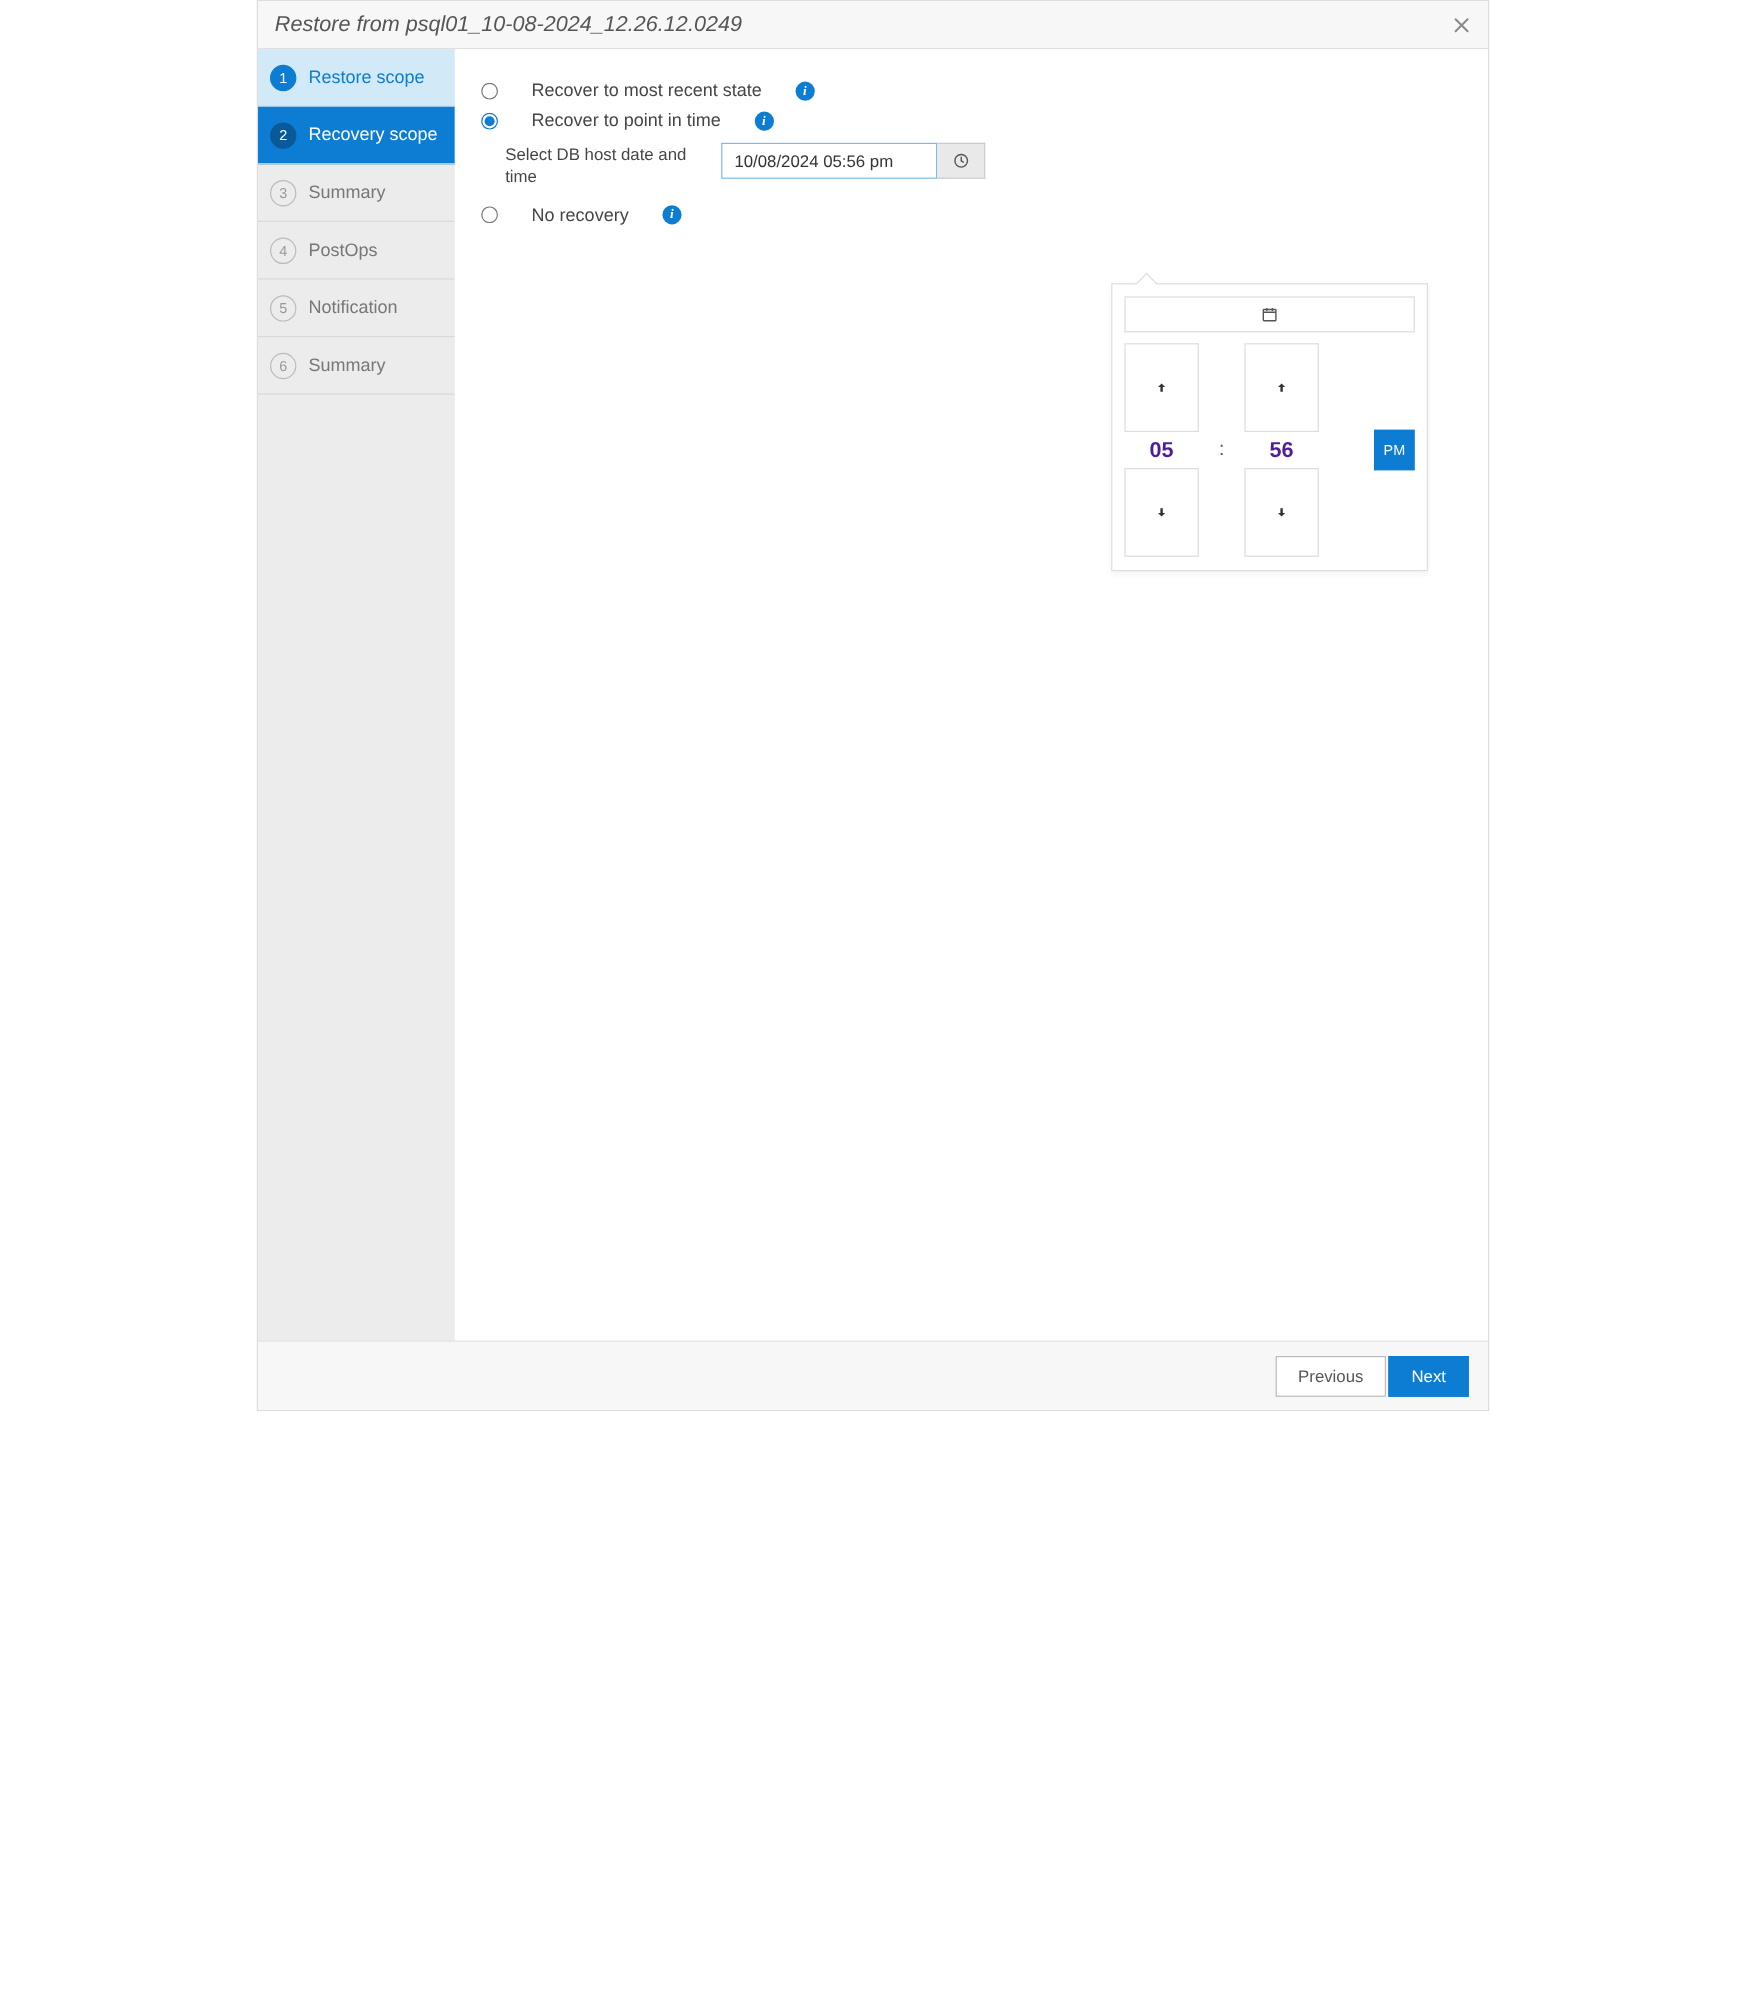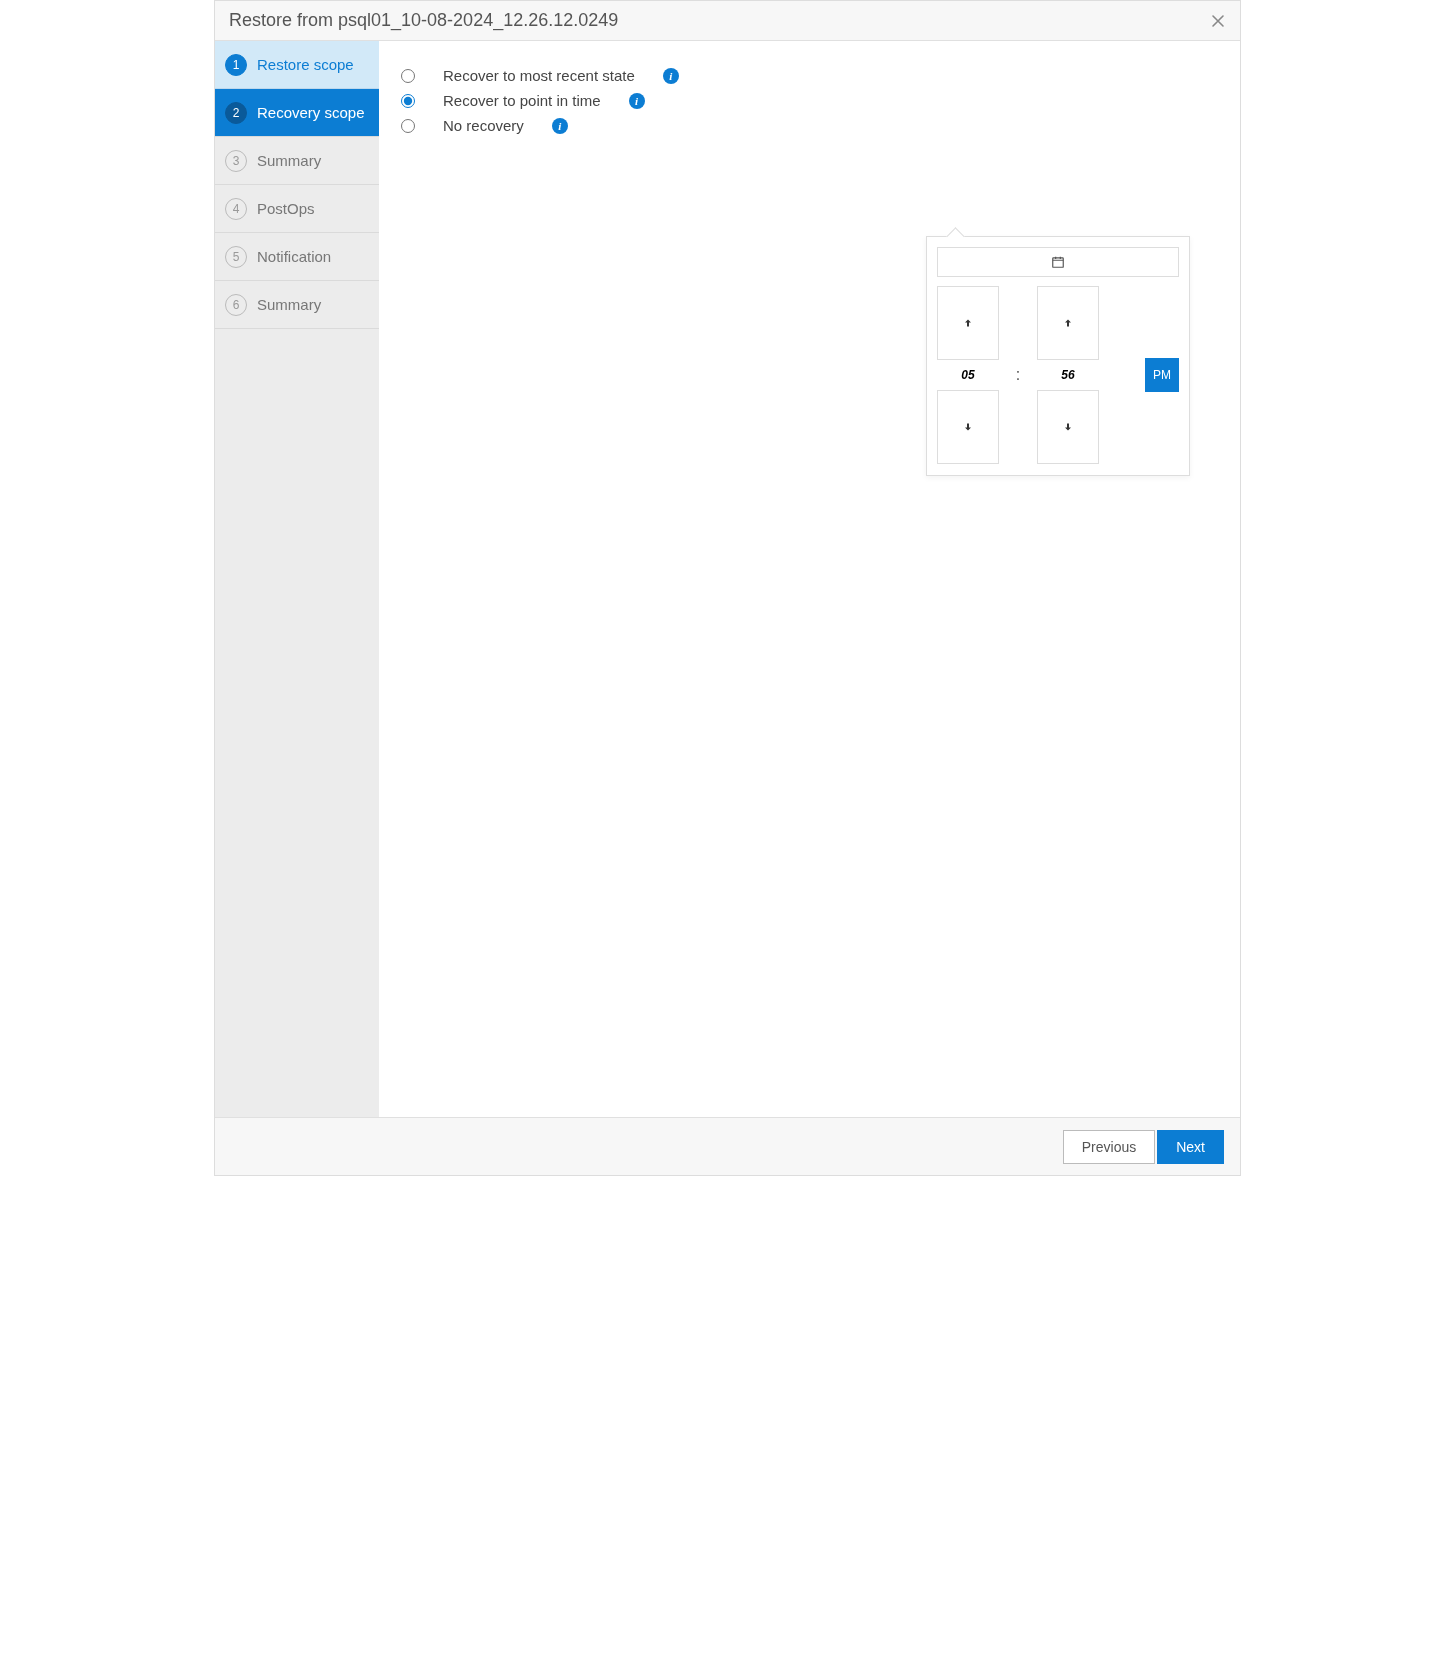--- a/index.html
+++ b/index.html
@@ -1,18 +1,18 @@
 <!DOCTYPE html>
 <html><head>
 <meta charset="utf-8">
 <style>
   * { box-sizing: border-box; }
   html, body { margin:0; padding:0; font-family: -apple-system, BlinkMacSystemFont, "Segoe UI", Arial, sans-serif; font-size:15px; color:#333; background:#fff;}
   .dialog { width:1027px; margin:0 auto; border:1px solid #ddd; display:flex; flex-direction:column; height:1176px;}
-  .titlebar { height:40px; display:flex; align-items:center; padding:0 14px; border-bottom:1px solid #e0e0e0; background:#f7f7f7;}
+  .titlebar { height:40px; display:flex; align-items:center; padding:0 14px; border-bottom:1px solid #e0e0e0; background:#f7f7f7;font-style:italic;}
   .titlebar .title { font-size:18px; color:#555; flex:1;}
   .titlebar .close { color:#777; cursor:pointer;}
   .body { flex:1; display:flex; min-height:0; background:#ececec;}
   .sidebar { width:164px; background:#ececec;}
   .step { height:48px; display:flex; align-items:center; gap:10px; padding:0 10px; border-bottom:1px solid #dadada; cursor:pointer; color:#777; font-size:15px;}
   .step .num { width:22px; height:22px; border-radius:50%; border:1px solid #bbb; display:flex; align-items:center; justify-content:center; font-size:12px; color:#999;}
   .step.completed { background:#d2e9f8; color:#0c7dd3; border-bottom:1px solid #bcd8ee;}
   .step.completed .num { background:#0c7dd3; color:#fff; border-color:#0c7dd3;}
   .step.active { background:#0c7dd3; color:#fff;}
   .step.active .num { background:#0a5a9a; color:#fff; border-color:#0a5a9a;}
@@ -24,21 +24,21 @@
   .subrow { display:flex; gap:20px; margin:10px 0 14px 20px; align-items:flex-start;}
   .subrow .label { width:160px; color:#454545; font-size:14px; line-height:1.35;}
   .dtwrap { display:flex;}
   .dtinput { width:180px; height:30px; border:1px solid #77bde8; padding:0 10px; font-size:14px; color:#333; outline:none;}
   .dtbtn { width:40px; height:30px; background:#e9e9e9; border:1px solid #ccc; border-left:none; display:flex; align-items:center; justify-content:center; cursor:pointer; color:#555;}
   .picker { position:absolute; left:547px; top:195px; width:264px; border:1px solid #ddd; background:#fff; padding:10px; box-shadow:0 2px 6px rgba(0,0,0,.05);}
   .picker::before { content:""; position:absolute; top:-7px; left:22px; width:12px; height:12px; background:#fff; border-left:1px solid #ddd; border-top:1px solid #ddd; transform:rotate(45deg);}
   .picker .datebar { height:30px; border:1px solid #ddd; display:flex; align-items:center; justify-content:center; color:#555; cursor:pointer;}
   .tgrid { display:grid; grid-template-columns:62px 38px 62px 46px 34px; grid-template-rows:76px 28px 76px; align-items:center; justify-items:center; margin-top:8px;}
   .tbtn { width:62px; height:74px; border:1px solid #ddd; background:#fff; display:flex; align-items:center; justify-content:center; cursor:pointer; font-size:14px; color:#333;}
-  .tval { font-size:12px; font-weight:600; color:#000000;font-style:italic;}
+  .tval { font-size:18px; font-weight:600; color:#4c1d95;}
   .colon { font-size:16px; color:#555;}
   .ampm { width:34px; height:34px; background:#0c7dd3; color:#fff; display:flex; align-items:center; justify-content:center; font-size:12px; font-weight:400; cursor:pointer;}
   .footer { height:58px; background:#f7f7f7; border-top:1px solid #e0e0e0; display:flex; align-items:center; justify-content:flex-end; gap:2px; padding:0 16px;}
   .btn { height:34px; padding:0 18px; font-size:14px; cursor:pointer;}
   .btn-secondary { background:#fff; border:1px solid #bbb; color:#555;}
   .btn-primary { background:#0c7dd3; border:1px solid #0c7dd3; color:#fff;}
   svg { display:block; }
 </style>
 </head>
 <body>
@@ -90,20 +90,34 @@
         <span>Recover to most recent state</span>
         <span class="info-icon">i</span>
       </label>
 
       <label class="option-row">
         <input type="radio" name="rec" checked="" style="">
         <span>Recover to point in time</span>
         <span class="info-icon">i</span>
       </label>
 
+      <div class="subrow">
+        <div class="label">Select DB host date and time</div>
+        <div class="dtwrap">
+          <input class="dtinput" type="text" value="10/08/2024 05:56 pm" style="">
+          <div class="dtbtn">
+            <span>
+              <svg width="14" height="14" viewBox="0 0 24 24">
+                  <circle cx="12" cy="12" r="9" fill="none" stroke="#555" stroke-width="2"></circle>
+                  <path d="M12 7v5l3 2" fill="none" stroke="#555" stroke-width="2" stroke-linecap="round"></path>
+                </svg>
+            </span>
+          </div>
+        </div>
+      </div>
 
       <label class="option-row">
         <input type="radio" name="rec" style="">
         <span>No recovery</span>
         <span class="info-icon">i</span>
       </label>
 
       <div class="picker">
         <div class="datebar">
           <span>

